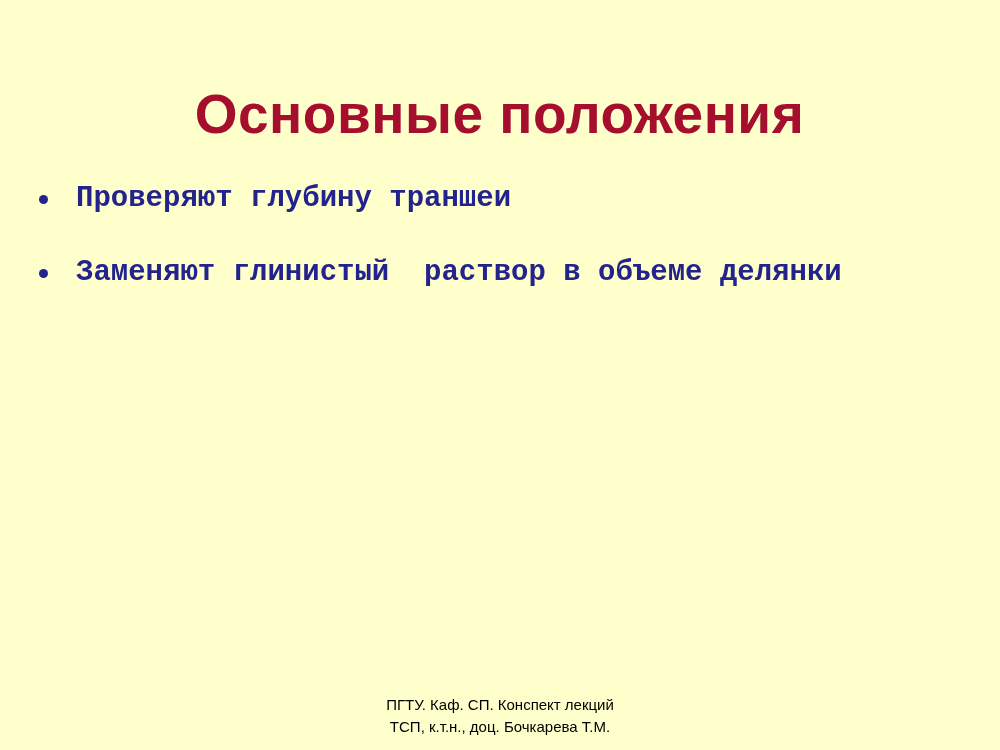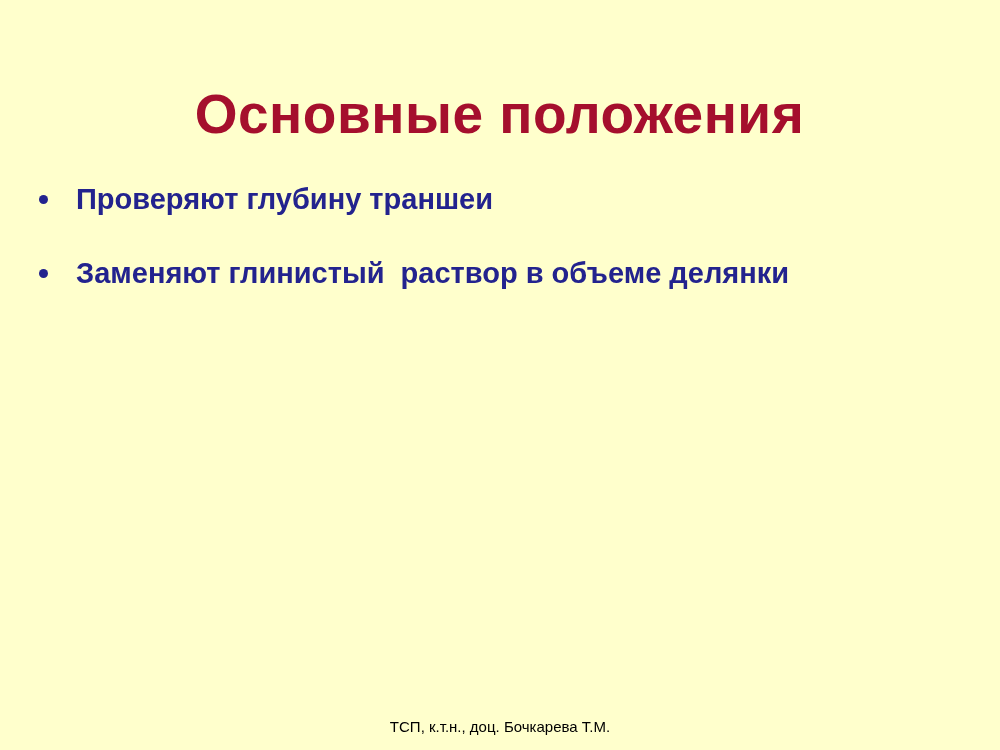--- a/index.html
+++ b/index.html
@@ -60,21 +60,21 @@
     list-style: none;
     margin: 0;
     padding: 0;
   }
 
   .bullet-item {
     position: relative;
     padding-left: 48px;
     margin-bottom: 36px;
     color: #23238E;
-    font-family: Liberation Sans, sans-serif;
+    font-family: Liberation Mono, monospace;
     font-weight: bold;
     font-size: 29px;
     line-height: 38px;
   }
   .bullet-item:last-child {
     margin-bottom: 0;
   }
 
   .bullet-marker {
     position: absolute;
@@ -131,16 +131,17 @@
 
       <li class="bullet-item">
         <span class="bullet-marker"></span>
         <span class="bullet-text">Заменяют глинистый  раствор в объеме делянки</span>
       </li>
 
     </ul>
   </div>
 
   <div class="footer">
+    <span class="footer-line">ПГТУ. Каф. СП. Конспект лекций</span>
     <span class="footer-line">ТСП, к.т.н., доц. Бочкарева Т.М.</span>
   </div>
 
 </div>
 
 </body></html>

